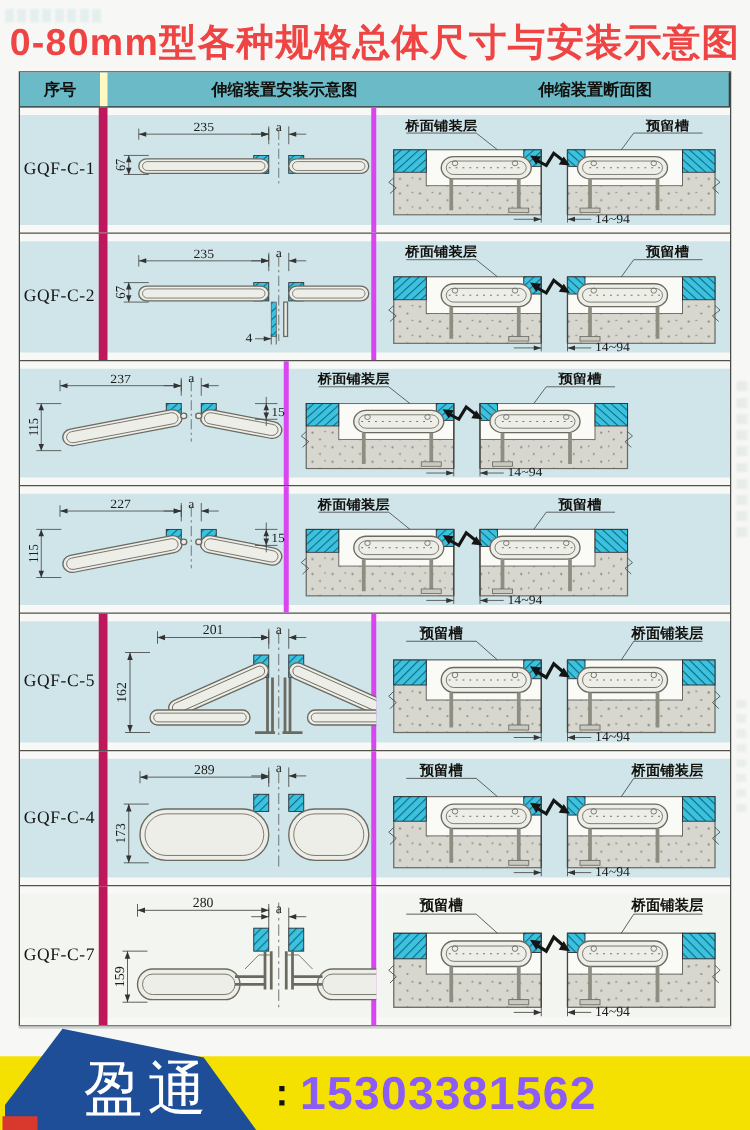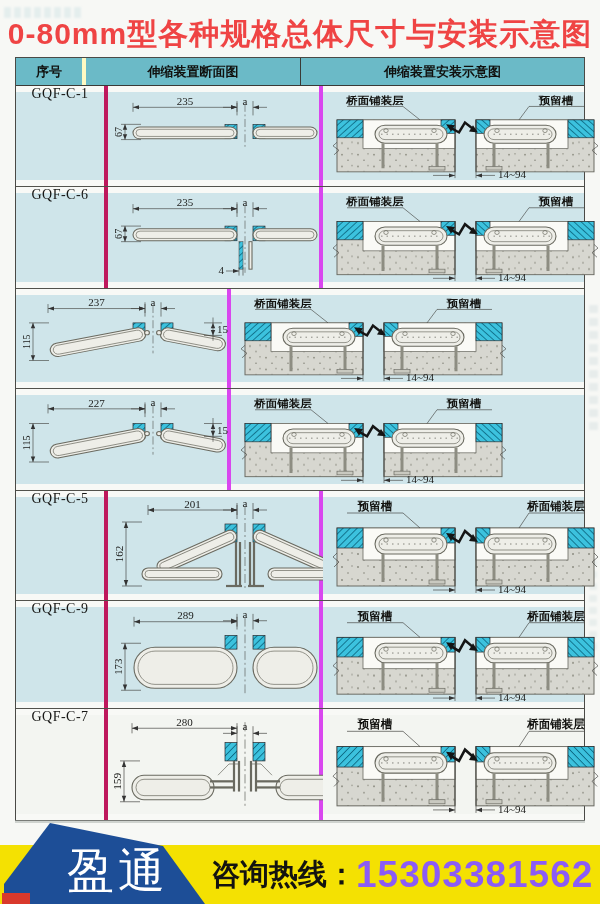--- a/index.html
+++ b/index.html
@@ -9,30 +9,30 @@
   
   .page-title{position:absolute;top:14px;left:0;width:100%;text-align:center;
     font-size:30px;font-weight:bold;color:#ef4444;letter-spacing:1px;white-space:nowrap}
 
   
   .spec-table{position:absolute;left:15px;top:57px;width:570px;
     border:1px solid #4a4a46;background:#f8f9f6;box-sizing:border-box}
   .thead{display:flex;height:28px;background:#6bbac7;border-bottom:1px solid #3a3a36;box-sizing:border-box}
   .th{display:flex;align-items:center;justify-content:center;
     font-size:13px;font-weight:bold;color:#10100e;box-sizing:border-box}
-  .th1{width:70px;border-right:4px solid #fef9c3}
+  .th1{width:70px;border-right:6px solid #fef9c3}
   .th2{width:215px;border-right:1px solid #3a3a36}
   .th3{flex:1}
   .row{display:flex;position:relative;box-sizing:border-box}
   .row + .row{border-top:1px solid #52524c}
   .band{position:absolute;left:0;right:0;top:6px;bottom:6px;z-index:0}
   .band-blue{background:#cfe5ea}
   .band-white{background:#f3f5f1}
   .cell{position:relative;z-index:1;box-sizing:border-box}
-  .c1{width:92px;border-right:4px solid #be185d;display:flex;align-items:flex-start;justify-content:center}
+  .c1{width:70px;border-right:7px solid #be185d;display:flex;align-items:center;justify-content:center}
   .c2{width:215px;border-right:4px solid #d946ef}
   .c3{flex:1}
   .rid{font-family:"Liberation Serif",serif;font-size:14px;color:#161614;letter-spacing:.5px;white-space:nowrap}
   .diag{position:absolute;left:0;top:50%;transform:translateY(-50%)}
 
   
   .thin{stroke:#3f3f3b;stroke-width:.65;fill:none}
   .pf{stroke:#6a6a60;stroke-width:1.1;fill:#eeeee8}
   .pfi{stroke:#6a6a60;stroke-width:.7;fill:none}
   .pf2{stroke:#6a6a60;stroke-width:2.2;fill:none}
@@ -67,22 +67,22 @@
 
 <div class="ghost ghost-a"></div>
 <div class="ghost ghost-b"></div>
 <div class="ghost ghost-c"></div>
 
 <div class="page-title">0-80mm型各种规格总体尺寸与安装示意图</div>
 
 <div class="spec-table">
   <div class="thead">
     <div class="th th1">序号</div>
+    <div class="th th3">伸缩装置安装示意图</div>
     <div class="th th2">伸缩装置断面图</div>
-    <div class="th th3">伸缩装置安装示意图</div>
   </div>
   <div>
       <div class="row" style="height: 100px;">
         <div class="band band-blue"></div>
     <div class="cell c1">
       <span class="rid">GQF-C-1</span>
         </div>
     <div class="cell c2">
           <svg class="diag" width="215" height="86" viewBox="0 0 215 96" preserveAspectRatio="none">
             <defs>
@@ -180,21 +180,21 @@
             <line class="thin" x1="80" y1="15" x2="97" y2="30"></line>
     <text class="lbl" x="233" y="12" text-anchor="middle">预留槽</text>
     <line class="thin" x1="206" y1="15" x2="261" y2="15"></line>
             <line class="thin" x1="206" y1="15" x2="196" y2="30"></line>
           </svg>
         </div>
       </div>
       <div class="row" style="height: 102px;">
         <div class="band band-blue"></div>
     <div class="cell c1">
-      <span class="rid">GQF-C-6</span>
+      <span class="rid">GQF-C-2</span>
         </div>
     <div class="cell c2">
           <svg class="diag" width="215" height="88" viewBox="0 0 215 96" preserveAspectRatio="none">
             <defs>
               <pattern id="hat1" width="5" height="5" patternUnits="userSpaceOnUse" patternTransform="rotate(45)">
     <rect width="5" height="5" fill="#3cc2de"></rect>
                 <line x1="0" y1="0" x2="0" y2="5" stroke="#0d6a84" stroke-width="1.8"></line>
               </pattern>
             </defs>
             <rect class="blk" x="117" y="35" width="12" height="16" fill="url(#hat1)"></rect>
@@ -645,21 +645,21 @@
             <line class="thin" x1="80" y1="15" x2="97" y2="30"></line>
     <text class="lbl" x="233" y="12" text-anchor="middle">桥面铺装层</text>
     <line class="thin" x1="206" y1="15" x2="261" y2="15"></line>
             <line class="thin" x1="206" y1="15" x2="196" y2="30"></line>
           </svg>
         </div>
       </div>
       <div class="row" style="height: 108px;">
         <div class="band band-blue"></div>
     <div class="cell c1">
-      <span class="rid">GQF-C-9</span>
+      <span class="rid">GQF-C-4</span>
         </div>
     <div class="cell c2">
           <svg class="diag" width="215" height="94" viewBox="0 0 215 96" preserveAspectRatio="none">
             <defs>
               <pattern id="hat5" width="5" height="5" patternUnits="userSpaceOnUse" patternTransform="rotate(45)">
     <rect width="5" height="5" fill="#3cc2de"></rect>
                 <line x1="0" y1="0" x2="0" y2="5" stroke="#0d6a84" stroke-width="1.8"></line>
               </pattern>
             </defs>
             <rect class="blk" x="117" y="28" width="12" height="14" fill="url(#hat5)"></rect>
@@ -878,16 +878,15 @@
 
 <div class="table-shadow"></div>
 
 <div class="banner"></div>
 <svg class="brand-svg" width="600" height="89" viewBox="0 0 600 89">
   <polygon points="50,8 163,31 205,89 4,89 4,69" fill="#1d4e97"></polygon>
   <rect x="2" y="78" width="28" height="11" fill="#d9392c"></rect>
 </svg>
 <div class="brand">盈通</div>
 <div class="hotline">
-  <span class="zh">咨询热线</span>
   <span class="zh">：</span>
   <span class="phone">15303381562</span>
 </div>
 
 </body></html>

